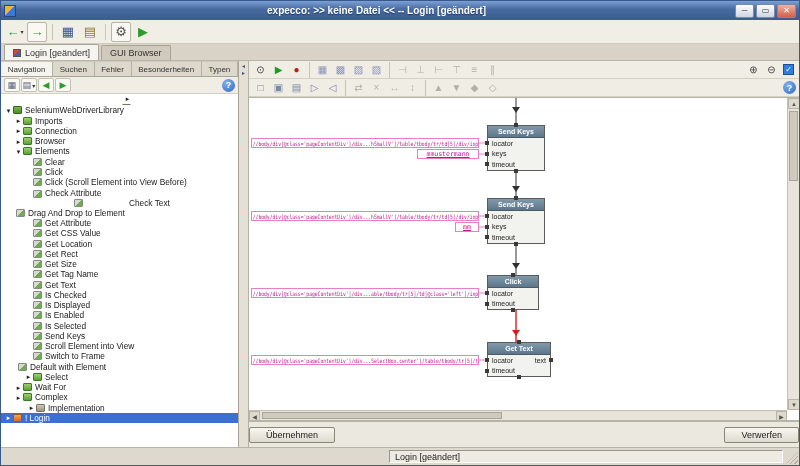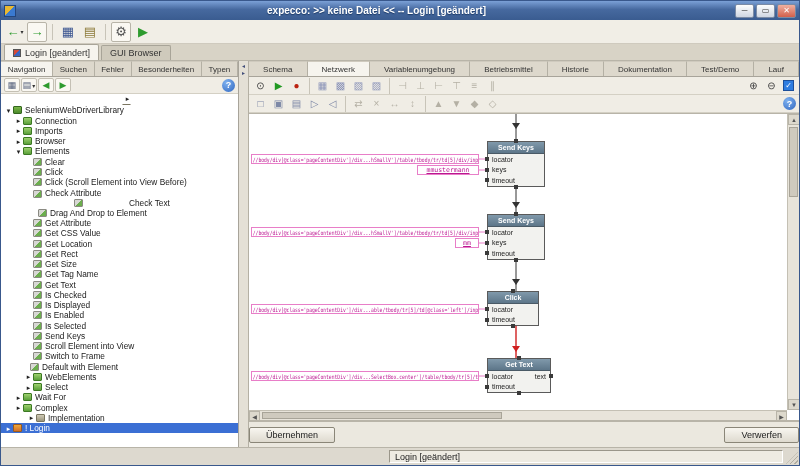--- a/index.html
+++ b/index.html
@@ -198,26 +198,26 @@
             <span class="tlabel">Standard Library</span>
           </div>
           <div class="trow" style="padding-left: 3px;">
             <span class="arrow">▾</span>
             <span class="ticon library"></span>
             <span class="tlabel">SeleniumWebDriverLibrary</span>
           </div>
           <div class="trow" style="padding-left: 13px;">
             <span class="arrow">▸</span>
             <span class="ticon folder"></span>
+            <span class="tlabel">Imports</span>
+          </div>
+          <div class="trow" style="padding-left: 13px;">
+            <span class="arrow">▸</span>
+            <span class="ticon folder"></span>
             <span class="tlabel">Connection</span>
-          </div>
-          <div class="trow" style="padding-left: 13px;">
-            <span class="arrow">▸</span>
-            <span class="ticon folder"></span>
-            <span class="tlabel">Imports</span>
           </div>
           <div class="trow" style="padding-left: 13px;">
             <span class="arrow">▸</span>
             <span class="ticon folder"></span>
             <span class="tlabel">Browser</span>
           </div>
           <div class="trow" style="padding-left: 13px;">
             <span class="arrow">▾</span>
             <span class="ticon folder"></span>
             <span class="tlabel">Elements</span>
@@ -240,21 +240,21 @@
           <div class="trow" style="padding-left: 23px; align-items: flex-end;">
             <span class="arrow"></span>
             <span class="ticon action"></span>
             <span class="tlabel">Check Attribute</span>
           </div>
           <div class="trow" style="padding-left: 21px; gap: 43px;">
             <span class="arrow"></span>
             <span class="ticon action"></span>
             <span class="tlabel">Check Text</span>
           </div>
-          <div class="trow" style="padding-left: 28px;">
+          <div class="trow" style="padding-left: 6px;">
             <span class="arrow"></span>
             <span class="ticon action"></span>
             <span class="tlabel">Drag And Drop to Element</span>
           </div>
           <div class="trow" style="padding-left: 23px;">
             <span class="arrow"></span>
             <span class="ticon action"></span>
             <span class="tlabel">Get Attribute</span>
           </div>
           <div class="trow" style="padding-left: 23px;">
@@ -315,29 +315,24 @@
           <div class="trow" style="padding-left: 23px;">
             <span class="arrow"></span>
             <span class="ticon action"></span>
             <span class="tlabel">Scroll Element into View</span>
           </div>
           <div class="trow" style="padding-left: 23px;">
             <span class="arrow"></span>
             <span class="ticon action"></span>
             <span class="tlabel">Switch to Frame</span>
           </div>
-          <div class="trow" style="padding-left: 20px;">
+          <div class="trow" style="padding-left: 8px;">
             <span class="arrow"></span>
             <span class="ticon action"></span>
             <span class="tlabel">Default with Element</span>
-          </div>
-          <div class="trow" style="padding-left: 23px;">
-            <span class="arrow">▸</span>
-            <span class="ticon folder"></span>
-            <span class="tlabel">WebElements</span>
           </div>
           <div class="trow" style="padding-left: 23px;">
             <span class="arrow">▸</span>
             <span class="ticon folder"></span>
             <span class="tlabel">Select</span>
           </div>
           <div class="trow" style="padding-left: 13px;">
             <span class="arrow">▸</span>
             <span class="ticon folder"></span>
             <span class="tlabel">Wait For</span>
@@ -359,30 +354,20 @@
           </div>
         </div>
     </div>
 
     <div class="splitter">
       <span class="split-arrow">◂</span>
       <span class="split-arrow">▸</span>
     </div>
 
     <div class="right-panel">
-      <div class="ptabs" id="right-tabs">
-          <div class="ptab">Schema</div>
-          <div class="ptab active">Netzwerk</div>
-          <div class="ptab">Variablenumgebung</div>
-          <div class="ptab">Betriebsmittel</div>
-          <div class="ptab">Historie</div>
-          <div class="ptab">Dokumentation</div>
-          <div class="ptab">Test/Demo</div>
-          <div class="ptab">Lauf</div>
-        </div>
       <div class="rtoolbar">
         <span class="iconrow" id="rtb1-icons">
             <span class="rbtn">
               <span class="glyph" style="color: rgb(68, 68, 68);">⊙</span>
             </span>
             <span class="rbtn">
               <span class="glyph" style="color: rgb(34, 153, 34);">▶</span>
             </span>
             <span class="rbtn">
               <span class="glyph" style="color: rgb(187, 34, 17);">●</span>

